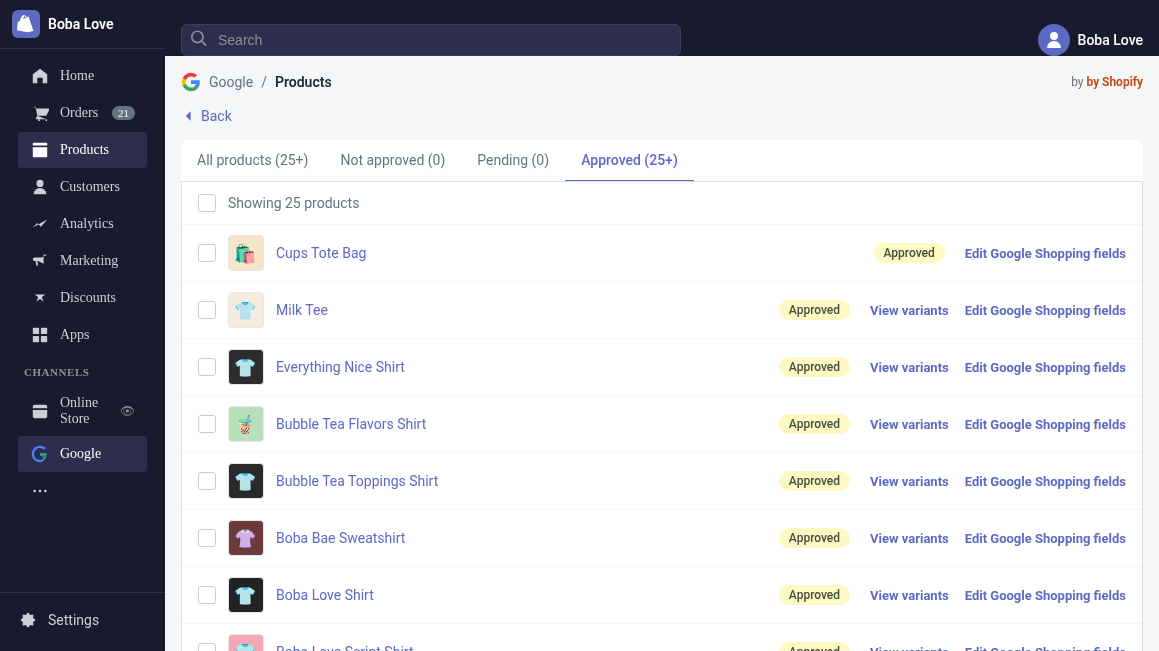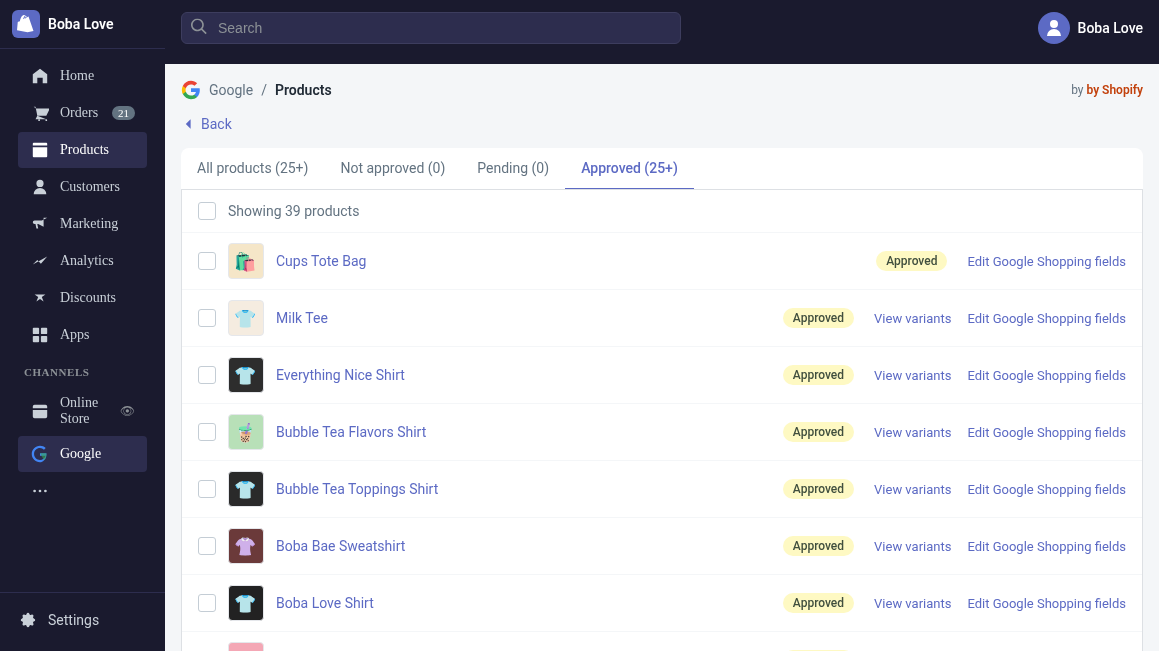--- a/index.html
+++ b/index.html
@@ -19,21 +19,21 @@
     .nav-section-label-inline { color: #8c9196; font-size: 11px; font-weight: 600; letter-spacing: 0.05em; text-transform: uppercase; }
     .add-channel-btn { width: 20px; height: 20px; display: flex; align-items: center; justify-content: center; color: #8c9196; cursor: pointer; border-radius: 3px; }
     .sidebar-bottom { padding: 8px 0 12px; border-top: 1px solid #2d2d4e; }
     .more-actions { display: flex; align-items: center; padding: 8px 12px; color: #c9d0d8; cursor: pointer; margin: 1px 6px; border-radius: 4px; }
     .more-actions .nav-icon { width: 20px; height: 20px; margin-right: 10px; display: flex; align-items: center; justify-content: center; }
 
     
     .main { flex: 1; display: flex; flex-direction: column; overflow: hidden; }
 
     
-    .topbar { background: #1a1a2e; display: flex; align-items: flex-start; padding: 12px 16px; height: 64px; flex-shrink: 0; }
+    .topbar { background: #1a1a2e; display: flex; align-items: flex-end; padding: 0 16px; height: 56px; flex-shrink: 0; }
     .search-bar { flex: 1; max-width: 500px; position: relative; }
     .search-bar input { width: 100%; background: #2d2d4e; border: 1px solid #3d3d5e; border-radius: 6px; padding: 7px 12px 7px 36px; color: #c9d0d8; font-size: 14px; outline: none; }
     .search-bar input::placeholder { color: #8c9196; }
     .search-icon-wrap { position: absolute; left: 10px; top: 50%; transform: translateY(-50%); color: #8c9196; }
     .topbar-right { display: flex; align-items: center; margin-left: auto; gap: 8px; }
     .topbar-avatar { width: 32px; height: 32px; border-radius: 50%; background: #5c6ac4; display: flex; align-items: center; justify-content: center; overflow: hidden; }
     .topbar-store-name { color: #ffffff; font-size: 14px; font-weight: 500; }
 
     
     .content-area { flex: 1; overflow-y: auto; background: #f4f6f8; padding: 16px; }
@@ -60,21 +60,21 @@
     .products-card { background: #fff; border-radius: 0 0 8px 8px; border: 1px solid #dde0e4; border-top: none; }
     .products-header { display: flex; align-items: center; padding: 12px 16px; border-bottom: 1px solid #f4f6f8; }
     .products-count { color: #637381; font-size: 14px; }
     .product-row { display: flex; align-items: center; padding: 10px 16px; border-bottom: 1px solid #f4f6f8; gap: 12px; }
     .product-row:last-child { border-bottom: none; }
     .row-checkbox { width: 18px; height: 18px; border: 1.5px solid #c4cdd5; border-radius: 3px; flex-shrink: 0; cursor: pointer; display: flex; align-items: center; justify-content: center; }
     .product-thumb { width: 36px; height: 36px; border-radius: 4px; flex-shrink: 0; overflow: hidden; border: 1px solid #e5e7eb; display: flex; align-items: center; justify-content: center; font-size: 18px; }
     .product-name { flex: 1; color: #5c6ac4; font-size: 14px; cursor: pointer; }
     .status-badge { padding: 3px 10px; border-radius: 12px; font-size: 12px; font-weight: 500; }
     .status-approved { background: #fef9c3; color: #414f3e; }
-    .row-actions { display: flex; gap: 16px; margin-left: 8px; }
+    .row-actions { display: flex; gap: 16px; margin-left: 8px; font-weight: bold; }
     .action-link { color: #5c6ac4; font-size: 13px; cursor: pointer; white-space: nowrap; }
 
     
     .content-area::-webkit-scrollbar { width: 6px; }
     .content-area::-webkit-scrollbar-track { background: transparent; }
     .content-area::-webkit-scrollbar-thumb { background: #c4cdd5; border-radius: 3px; }
 
     .channels-header-row { display: flex; align-items: center; padding: 8px 12px 4px 12px; }
   </style>
 </head>
@@ -125,33 +125,33 @@
         <svg width="18" height="18" viewBox="0 0 20 20" fill="currentColor">
             <path d="M10 10a4 4 0 100-8 4 4 0 000 8zm-7 8a7 7 0 1114 0H3z"></path>
           </svg>
       </span>
       <span>Customers</span>
     </div>
 
     <div class="nav-item">
       <span class="nav-icon">
         <svg width="18" height="18" viewBox="0 0 20 20" fill="currentColor">
+            <path d="M2 14l5-5 4 4 7-8"></path>
+          </svg>
+      </span>
+      <span>Analytics</span>
+    </div>
+
+    <div class="nav-item">
+      <span class="nav-icon">
+        <svg width="18" height="18" viewBox="0 0 20 20" fill="currentColor">
             <path d="M18 3l-6 3H4a2 2 0 000 4h1l1 5h2l-1-5h1l6 3V3z"></path>
           </svg>
       </span>
       <span>Marketing</span>
-    </div>
-
-    <div class="nav-item">
-      <span class="nav-icon">
-        <svg width="18" height="18" viewBox="0 0 20 20" fill="currentColor">
-            <path d="M2 14l5-5 4 4 7-8"></path>
-          </svg>
-      </span>
-      <span>Analytics</span>
     </div>
 
     <div class="nav-item">
       <span class="nav-icon">
         <svg width="18" height="18" viewBox="0 0 20 20" fill="currentColor">
             <path d="M9 2l1 4H4l4 3-2 5 4-3 4 3-2-5 4-3h-6z"></path>
           </svg>
       </span>
       <span>Discounts</span>
     </div>
@@ -272,21 +272,21 @@
       <div class="tab">All products (25+)</div>
       <div class="tab">Not approved (0)</div>
       <div class="tab">Pending (0)</div>
       <div class="tab active">Approved (25+)</div>
     </div>
 
     <div class="products-card">
 
       <div class="products-header">
         <div class="row-checkbox"></div>
-        <span class="products-count" style="margin-left:12px;">Showing 39 products</span>
+        <span class="products-count" style="margin-left:12px;">Showing 25 products</span>
       </div>
 
       <div id="product-rows">
           <div class="product-row">
     <div class="row-checkbox"></div>
     <div class="product-thumb" style="background:#f5e6c8;">🛍️</div>
     <span class="product-name">Cups Tote Bag</span>
     <span class="status-badge status-approved">Approved</span>
     <div class="row-actions">
 

